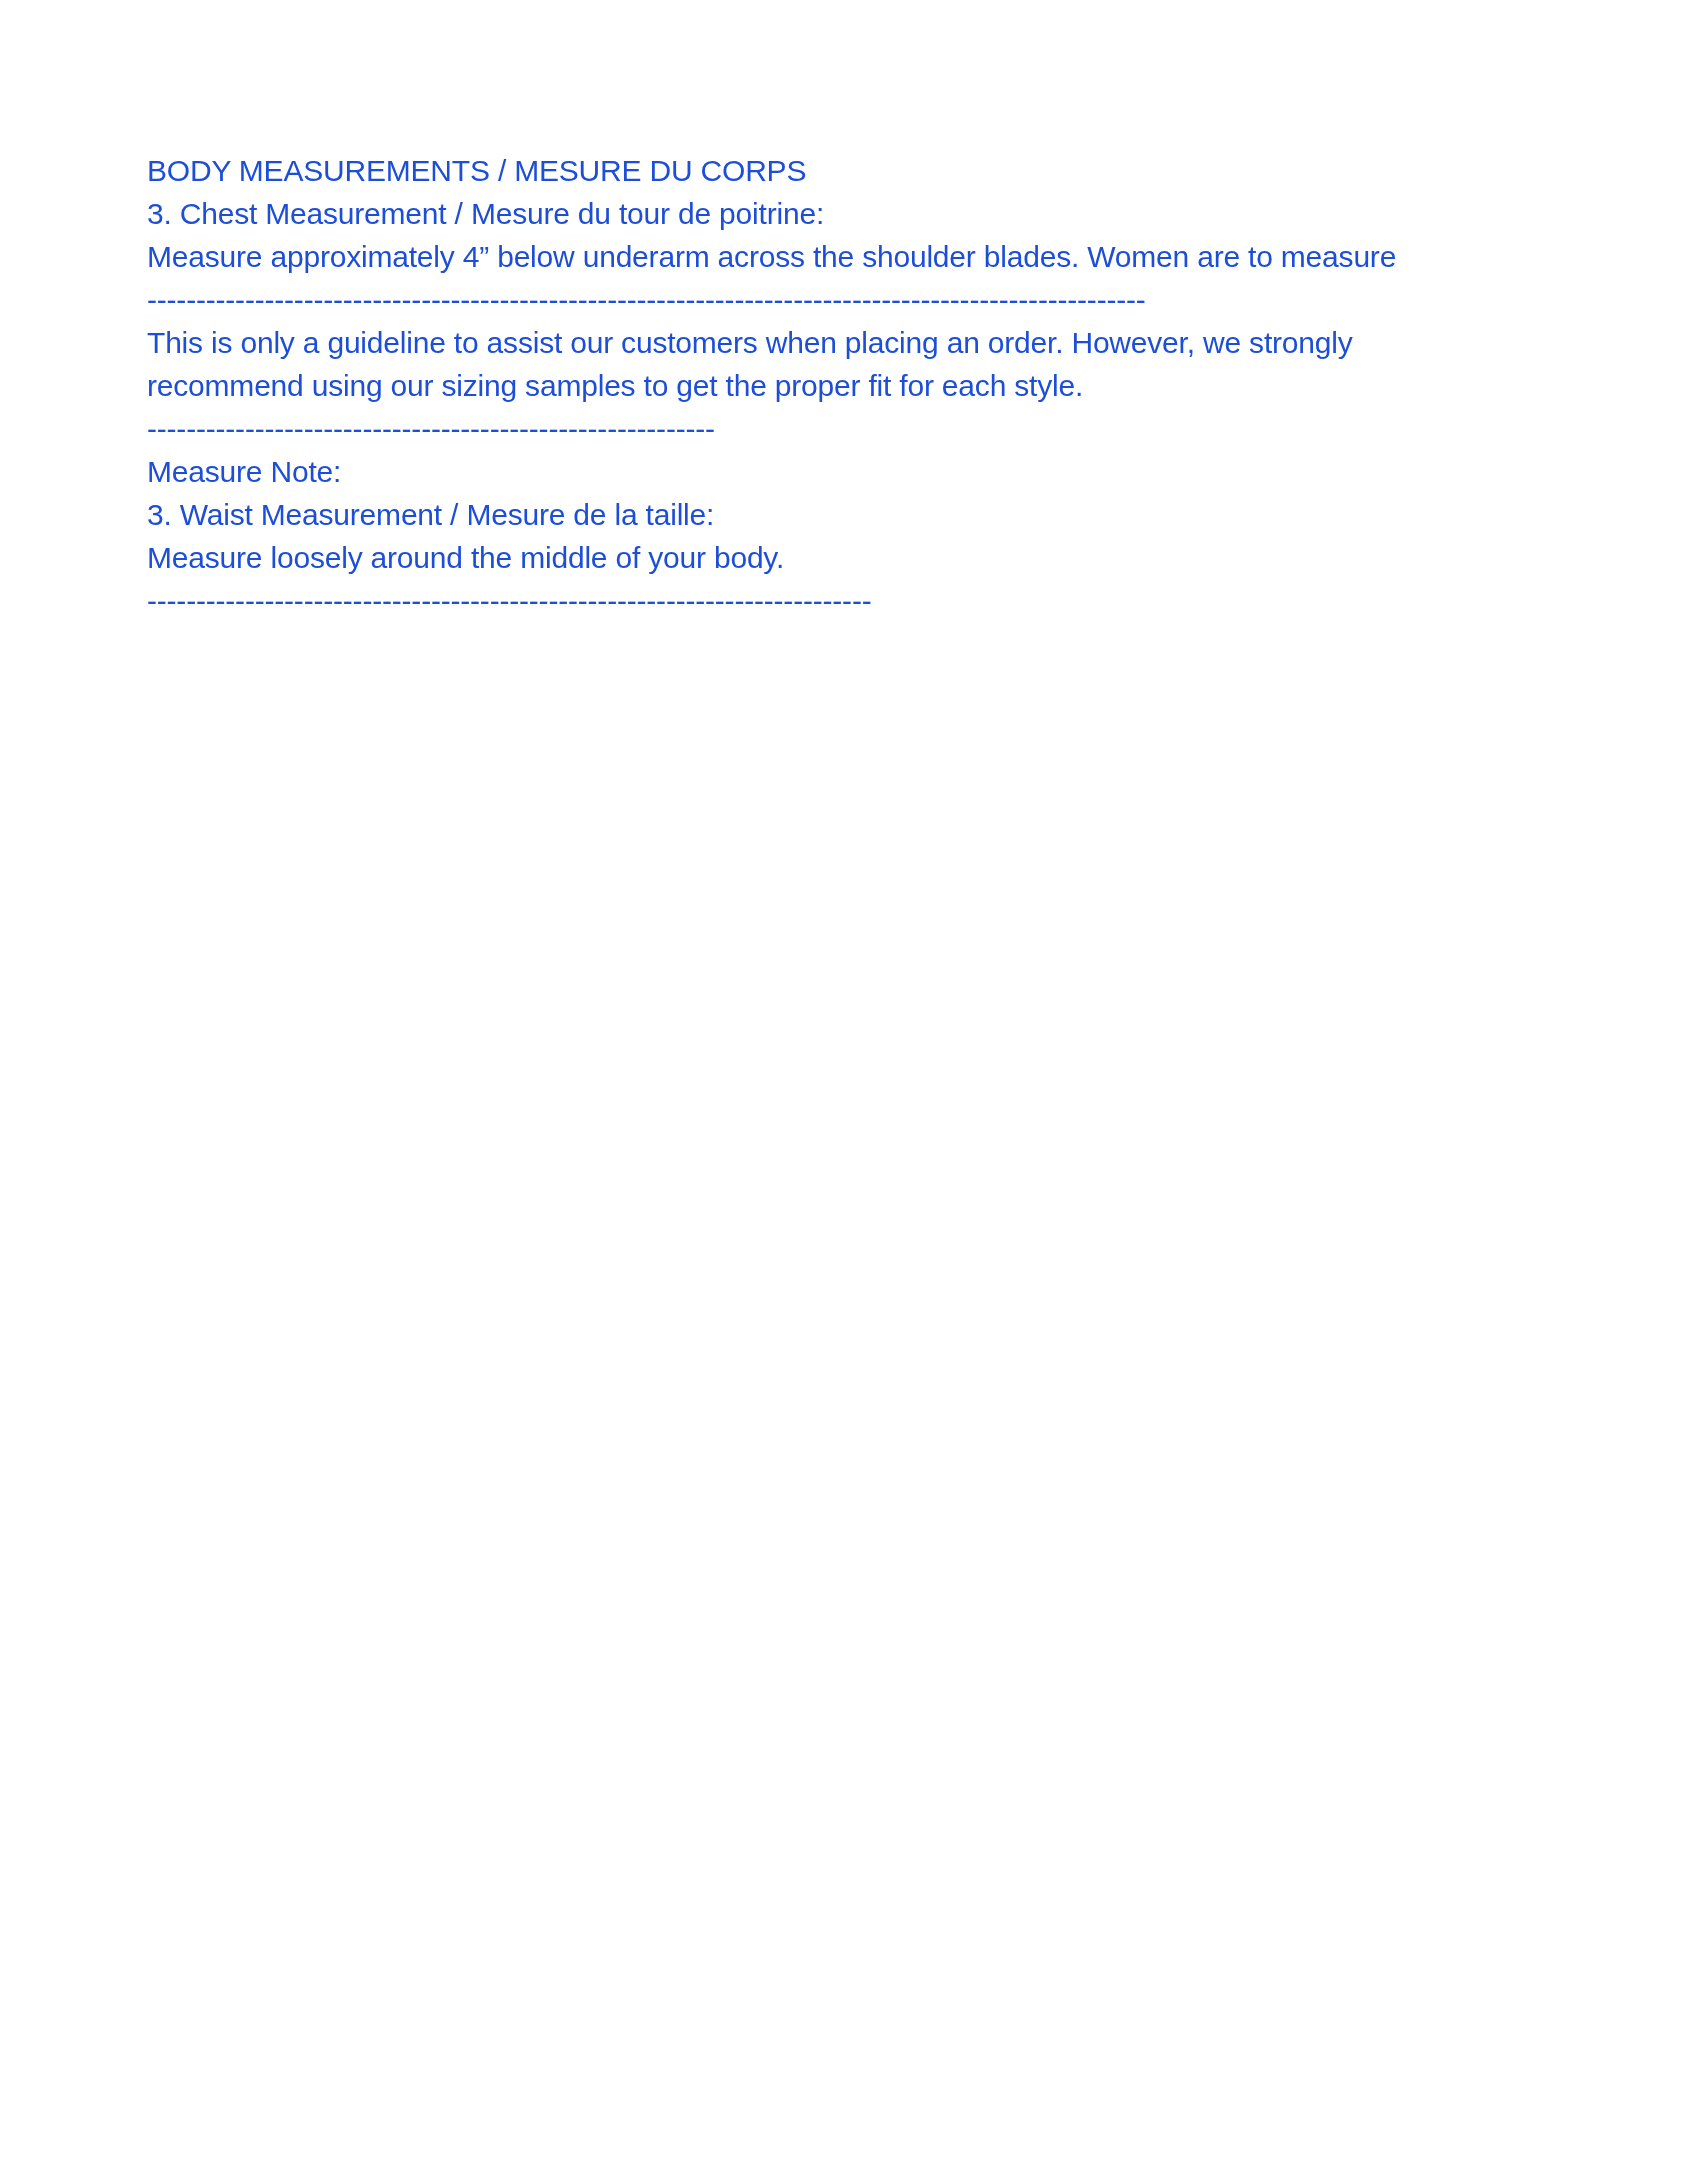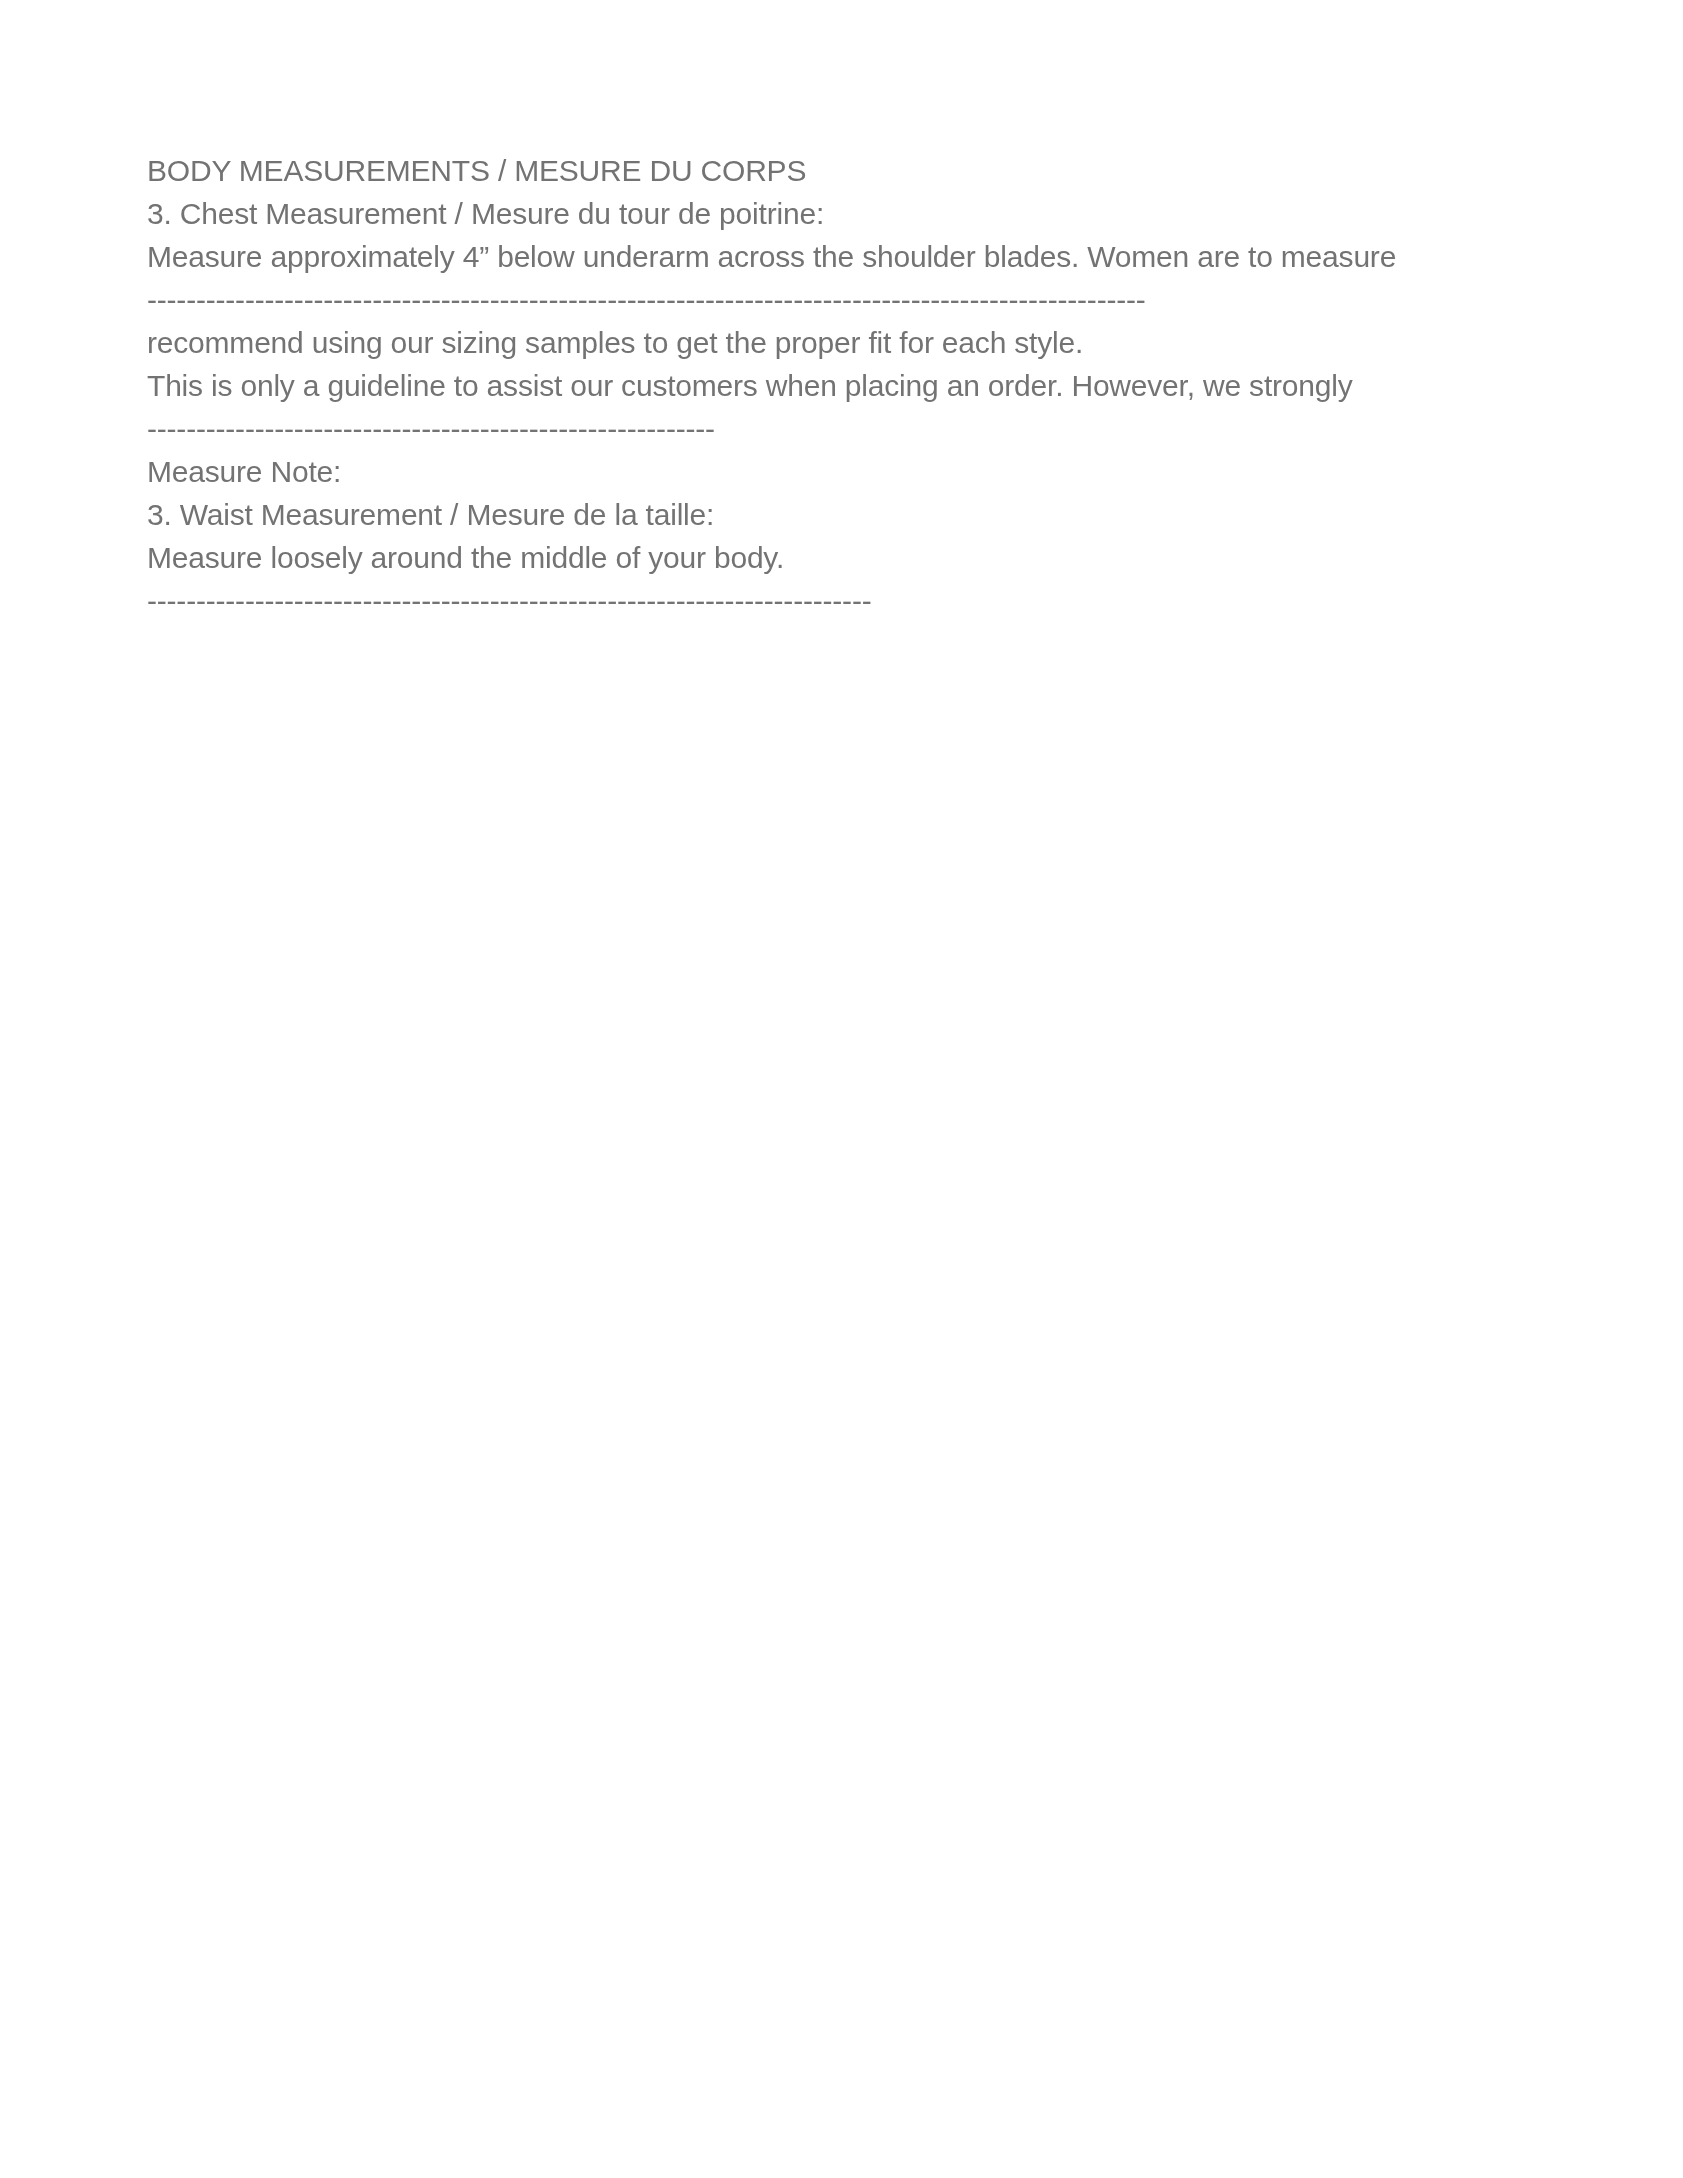--- a/index.html
+++ b/index.html
@@ -12,43 +12,43 @@
     background: #ffffff;
     position: relative;
     overflow: hidden;
     font-family: "Liberation Sans", sans-serif;
   }
   .doc {
     position: absolute;
     left: 147px;
     top: 149px;
     width: 1168px;
-    color: #737373;
+    color: #1d4ed8;
     font-size: 30px;
     line-height: 43px;
     letter-spacing: -0.2px;
   }
   .line {
     white-space: pre;
   }
   .dashes {
     letter-spacing: -0.2px;
   }
 </style>
 </head>
 <body>
 
 <div class="page">
   <div class="doc">
     <div class="line">BODY MEASUREMENTS / MESURE DU CORPS</div>
     <div class="line">3. Chest Measurement / Mesure du tour de poitrine:</div>
     <div class="line">Measure approximately 4” below underarm across the shoulder blades. Women are to measure</div>
     <div class="line dashes">------------------------------------------------------------------------------------------------------</div>
+    <div class="line">This is only a guideline to assist our customers when placing an order. However, we strongly</div>
     <div class="line">recommend using our sizing samples to get the proper fit for each style.</div>
-    <div class="line">This is only a guideline to assist our customers when placing an order. However, we strongly</div>
     <div class="line dashes">----------------------------------------------------------</div>
     <div class="line">Measure Note:</div>
     <div class="line">3. Waist Measurement / Mesure de la taille:</div>
     <div class="line">Measure loosely around the middle of your body.</div>
     <div class="line dashes">--------------------------------------------------------------------------</div>
   </div>
 </div>
 
 
 </body></html>

